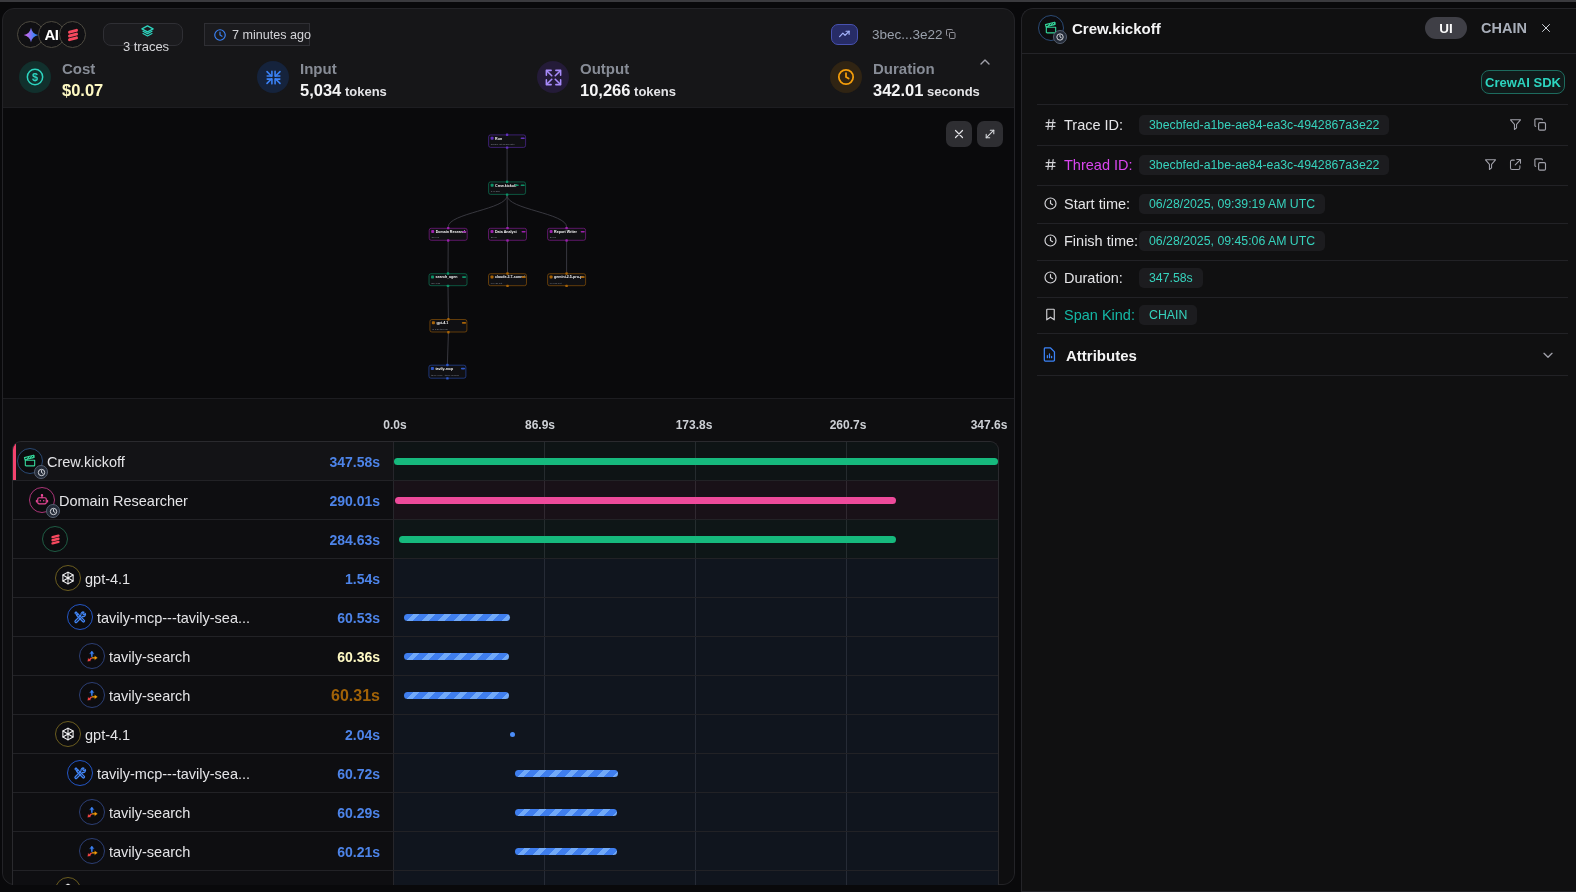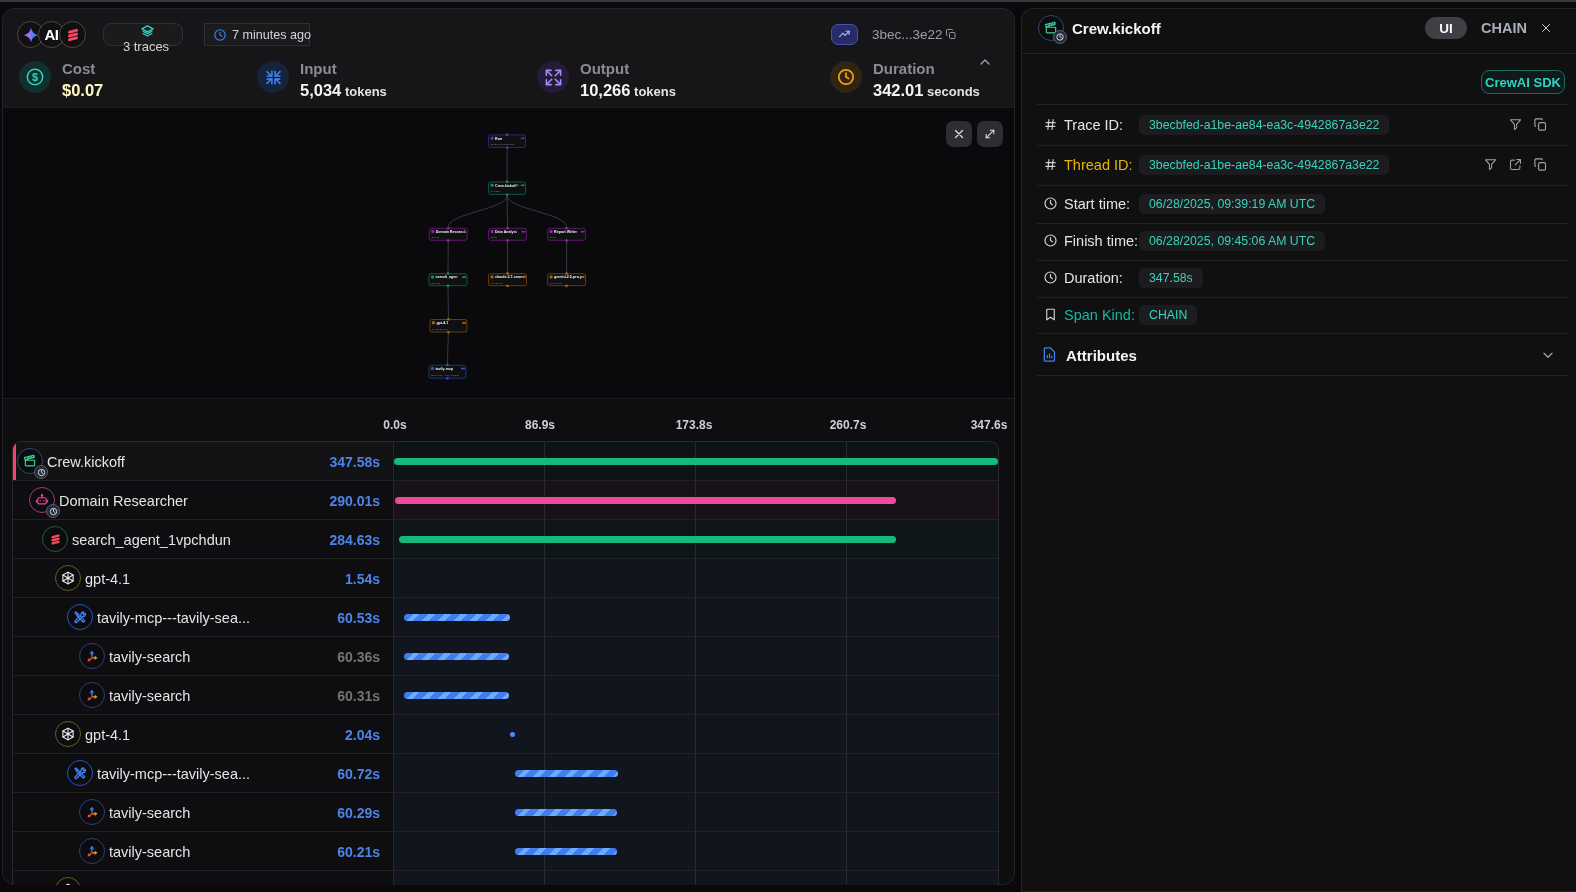--- a/index.html
+++ b/index.html
@@ -267,21 +267,20 @@
       <div style="position:absolute;left:381px;top:0;width:604px;height:39px;background:rgba(16,185,129,0.05);"></div>
       <div style="position:relative;left:29px;top:6px;width:26px;height:26px;">
         <div style="position:absolute;left:0;top:0;width:26px;height:26px;border-radius:50%;border:1.4px solid #1f5c44;background:#0c0c0f;display:flex;align-items:center;justify-content:center;line-height:0">
           <svg width="15" height="15" viewBox="0 0 24 24" fill="none" style="">
             <rect x="5.2" y="5.0" width="13.6" height="4.0" rx="2.0" fill="#f8485e" transform="rotate(-14 12 7.0)"></rect>
             <rect x="5.2" y="10.0" width="13.6" height="4.0" rx="2.0" fill="#f8485e" transform="rotate(-14 12 12.0)"></rect>
             <rect x="5.2" y="15.0" width="13.6" height="4.0" rx="2.0" fill="#f8485e" transform="rotate(-14 12 17.0)"></rect>
           </svg>
         </div>
       </div>
-      <div style="position:absolute;left:59px;top:0;height:39px;display:flex;align-items:center;font-size:14.5px;color:#e4e4e7;">search_agent_1vpchdun</div>
       <div style="position:absolute;left:227px;top:0;width:140px;height:39px;display:flex;align-items:center;justify-content:flex-end;font-size:14px;font-weight:bold;color:#4d84e9;">284.63s</div>
       <div style="position:absolute;left:386.0px;top:16.0px;width:497.0px;height:7px;border-radius:4px;background:#16b97d;"></div>
       <div style="position:absolute;left:0;top:38px;width:100%;height:1px;background:#222226;"></div>
     </div>
 <div style="position:absolute;left:0;top:117px;width:985px;height:39px;">
       <div style="position:absolute;left:381px;top:0;width:604px;height:39px;background:rgba(59,130,246,0.06);"></div>
       <div style="position:relative;left:42px;top:6px;width:26px;height:26px;">
         <div style="position:absolute;left:0;top:0;width:26px;height:26px;border-radius:50%;border:1.4px solid #6b5d20;background:#0c0c0f;display:flex;align-items:center;justify-content:center;line-height:0">
           <svg width="18" height="18" viewBox="0 0 24 24" fill="none" style="">
             <g stroke="#f4f4f5" stroke-width="1.4" stroke-linejoin="round" stroke-linecap="round">
@@ -323,42 +322,42 @@
               <path d="M8.9 8.3 11.8 4.6 14.7 8.3Z" fill="#3b82f6" stroke="#3b82f6" stroke-width="0.6"></path>
               <path d="M12.5 14.8h4.6" stroke="#f59e0b" stroke-width="2.2"></path>
               <path d="M16.4 12.2 20 14.8l-3.6 2.6Z" fill="#f59e0b" stroke="#f59e0b" stroke-width="0.5"></path>
               <path d="m10.8 15.4-3.0 3.0" stroke="#ef4444" stroke-width="2.2"></path>
               <path d="M6.3 15.7 5.6 20l4.3-.7Z" fill="#ef4444" stroke="#ef4444" stroke-width="0.4"></path>
             </g>
           </svg>
         </div>
       </div>
       <div style="position:absolute;left:96px;top:0;height:39px;display:flex;align-items:center;font-size:14.5px;color:#e4e4e7;">tavily-search</div>
-      <div style="position:absolute;left:227px;top:0;width:140px;height:39px;display:flex;align-items:center;justify-content:flex-end;font-size:14px;font-weight:bold;color:#737373;">60.36s</div>
+      <div style="position:absolute;left:227px;top:0;width:140px;height:39px;display:flex;align-items:center;justify-content:flex-end;font-size:14px;font-weight:bold;color:#fef9c3;">60.36s</div>
       <div style="position:absolute;left:391.0px;top:16.0px;width:105.0px;height:7px;border-radius:4px;background:repeating-linear-gradient(135deg,#3f7eee 0 6.4px,#71a9f8 6.4px 11.2px);"></div>
       <div style="position:absolute;left:0;top:38px;width:100%;height:1px;background:#222226;"></div>
     </div>
 <div style="position:absolute;left:0;top:234px;width:985px;height:39px;">
       <div style="position:absolute;left:381px;top:0;width:604px;height:39px;background:rgba(59,130,246,0.06);"></div>
       <div style="position:relative;left:66px;top:6px;width:26px;height:26px;">
         <div style="position:absolute;left:0;top:0;width:26px;height:26px;border-radius:50%;border:1.4px solid #2c3f74;background:#0c0c0f;display:flex;align-items:center;justify-content:center;line-height:0">
           <svg width="16" height="16" viewBox="0 0 24 24" fill="none" style="">
             <g stroke-linecap="round" stroke-linejoin="round">
               <path d="M11.8 12.5V6.2" stroke="#3b82f6" stroke-width="2.2"></path>
               <path d="M8.9 8.3 11.8 4.6 14.7 8.3Z" fill="#3b82f6" stroke="#3b82f6" stroke-width="0.6"></path>
               <path d="M12.5 14.8h4.6" stroke="#f59e0b" stroke-width="2.2"></path>
               <path d="M16.4 12.2 20 14.8l-3.6 2.6Z" fill="#f59e0b" stroke="#f59e0b" stroke-width="0.5"></path>
               <path d="m10.8 15.4-3.0 3.0" stroke="#ef4444" stroke-width="2.2"></path>
               <path d="M6.3 15.7 5.6 20l4.3-.7Z" fill="#ef4444" stroke="#ef4444" stroke-width="0.4"></path>
             </g>
           </svg>
         </div>
       </div>
       <div style="position:absolute;left:96px;top:0;height:39px;display:flex;align-items:center;font-size:14.5px;color:#e4e4e7;">tavily-search</div>
-      <div style="position:absolute;left:227px;top:0;width:140px;height:39px;display:flex;align-items:center;justify-content:flex-end;font-size:14px;font-weight:bold;color:#737373;">60.31s</div>
+      <div style="position:absolute;left:227px;top:0;width:140px;height:39px;display:flex;align-items:center;justify-content:flex-end;font-size:16px;font-weight:bold;color:#a16207;">60.31s</div>
       <div style="position:absolute;left:391.0px;top:16.0px;width:105.0px;height:7px;border-radius:4px;background:repeating-linear-gradient(135deg,#3f7eee 0 6.4px,#71a9f8 6.4px 11.2px);"></div>
       <div style="position:absolute;left:0;top:38px;width:100%;height:1px;background:#222226;"></div>
     </div>
 <div style="position:absolute;left:0;top:273px;width:985px;height:39px;">
       <div style="position:absolute;left:381px;top:0;width:604px;height:39px;background:rgba(59,130,246,0.06);"></div>
       <div style="position:relative;left:42px;top:6px;width:26px;height:26px;">
         <div style="position:absolute;left:0;top:0;width:26px;height:26px;border-radius:50%;border:1.4px solid #6b5d20;background:#0c0c0f;display:flex;align-items:center;justify-content:center;line-height:0">
           <svg width="18" height="18" viewBox="0 0 24 24" fill="none" style="">
             <g stroke="#f4f4f5" stroke-width="1.4" stroke-linejoin="round" stroke-linecap="round">
               <path d="M12 4.2 18.8 8.1v7.8L12 19.8 5.2 15.9V8.1Z"></path>
@@ -482,21 +481,21 @@
       <rect x="9" y="9" width="11" height="12" rx="2" stroke="#a1a1aa" stroke-width="1.8"></rect>
       <path d="M5 15H4.5A1.5 1.5 0 0 1 3 13.5v-9A1.5 1.5 0 0 1 4.5 3h9A1.5 1.5 0 0 1 15 4.5V5" stroke="#a1a1aa" stroke-width="1.8"></path>
     </svg></div>
 <div class="abs" style="left:1508px;top:117px;line-height:0"><svg width="15" height="15" viewBox="0 0 24 24" fill="none" style="">
       <path d="M4 4.5h16l-6.3 7.2v5.6L10.3 20v-8.3Z" stroke="#a1a1aa" stroke-width="1.7" stroke-linejoin="round"></path>
     </svg></div>
 <div class="abs" style="left:1037px;top:145px;width:531px;height:1px;background:#222226;"></div>
 <div class="abs" style="left:1043px;top:157px;line-height:0"><svg width="15" height="15" viewBox="0 0 24 24" fill="none" style="">
       <path d="M9.6 4 7.8 20M16.2 4l-1.8 16M5 9h14.5M4.5 15H19" stroke="#d4d4d8" stroke-width="1.8" stroke-linecap="round"></path>
     </svg></div>
-<div class="abs" style="left:1064px;top:165px;transform:translateY(-50%);font-size:14.5px;color:#eab308;">Thread ID:</div>
+<div class="abs" style="left:1064px;top:165px;transform:translateY(-50%);font-size:14.5px;color:#d946ef;">Thread ID:</div>
 <div class="abs" style="left:1139px;top:155px;height:20px;padding:0 10px;background:#1c1c1f;border-radius:5px;display:flex;align-items:center;font-size:12.3px;color:#36d3bd;">3becbfed-a1be-ae84-ea3c-4942867a3e22</div>
 <div class="abs" style="left:1533px;top:157px;line-height:0"><svg width="15" height="15" viewBox="0 0 24 24" fill="none" style="">
       <rect x="9" y="9" width="11" height="12" rx="2" stroke="#a1a1aa" stroke-width="1.8"></rect>
       <path d="M5 15H4.5A1.5 1.5 0 0 1 3 13.5v-9A1.5 1.5 0 0 1 4.5 3h9A1.5 1.5 0 0 1 15 4.5V5" stroke="#a1a1aa" stroke-width="1.8"></path>
     </svg></div>
 <div class="abs" style="left:1508px;top:157px;line-height:0"><svg width="15" height="15" viewBox="0 0 24 24" fill="none" style="">
       <path d="M10 5H6.5A2.5 2.5 0 0 0 4 7.5v10A2.5 2.5 0 0 0 6.5 20h10a2.5 2.5 0 0 0 2.5-2.5V14" stroke="#a1a1aa" stroke-width="1.7" stroke-linecap="round"></path>
       <path d="M14 4h6v6" stroke="#a1a1aa" stroke-width="1.7" stroke-linecap="round" stroke-linejoin="round"></path>
       <path d="m11.5 12.5 8-8" stroke="#a1a1aa" stroke-width="1.7" stroke-linecap="round"></path>
     </svg></div>

